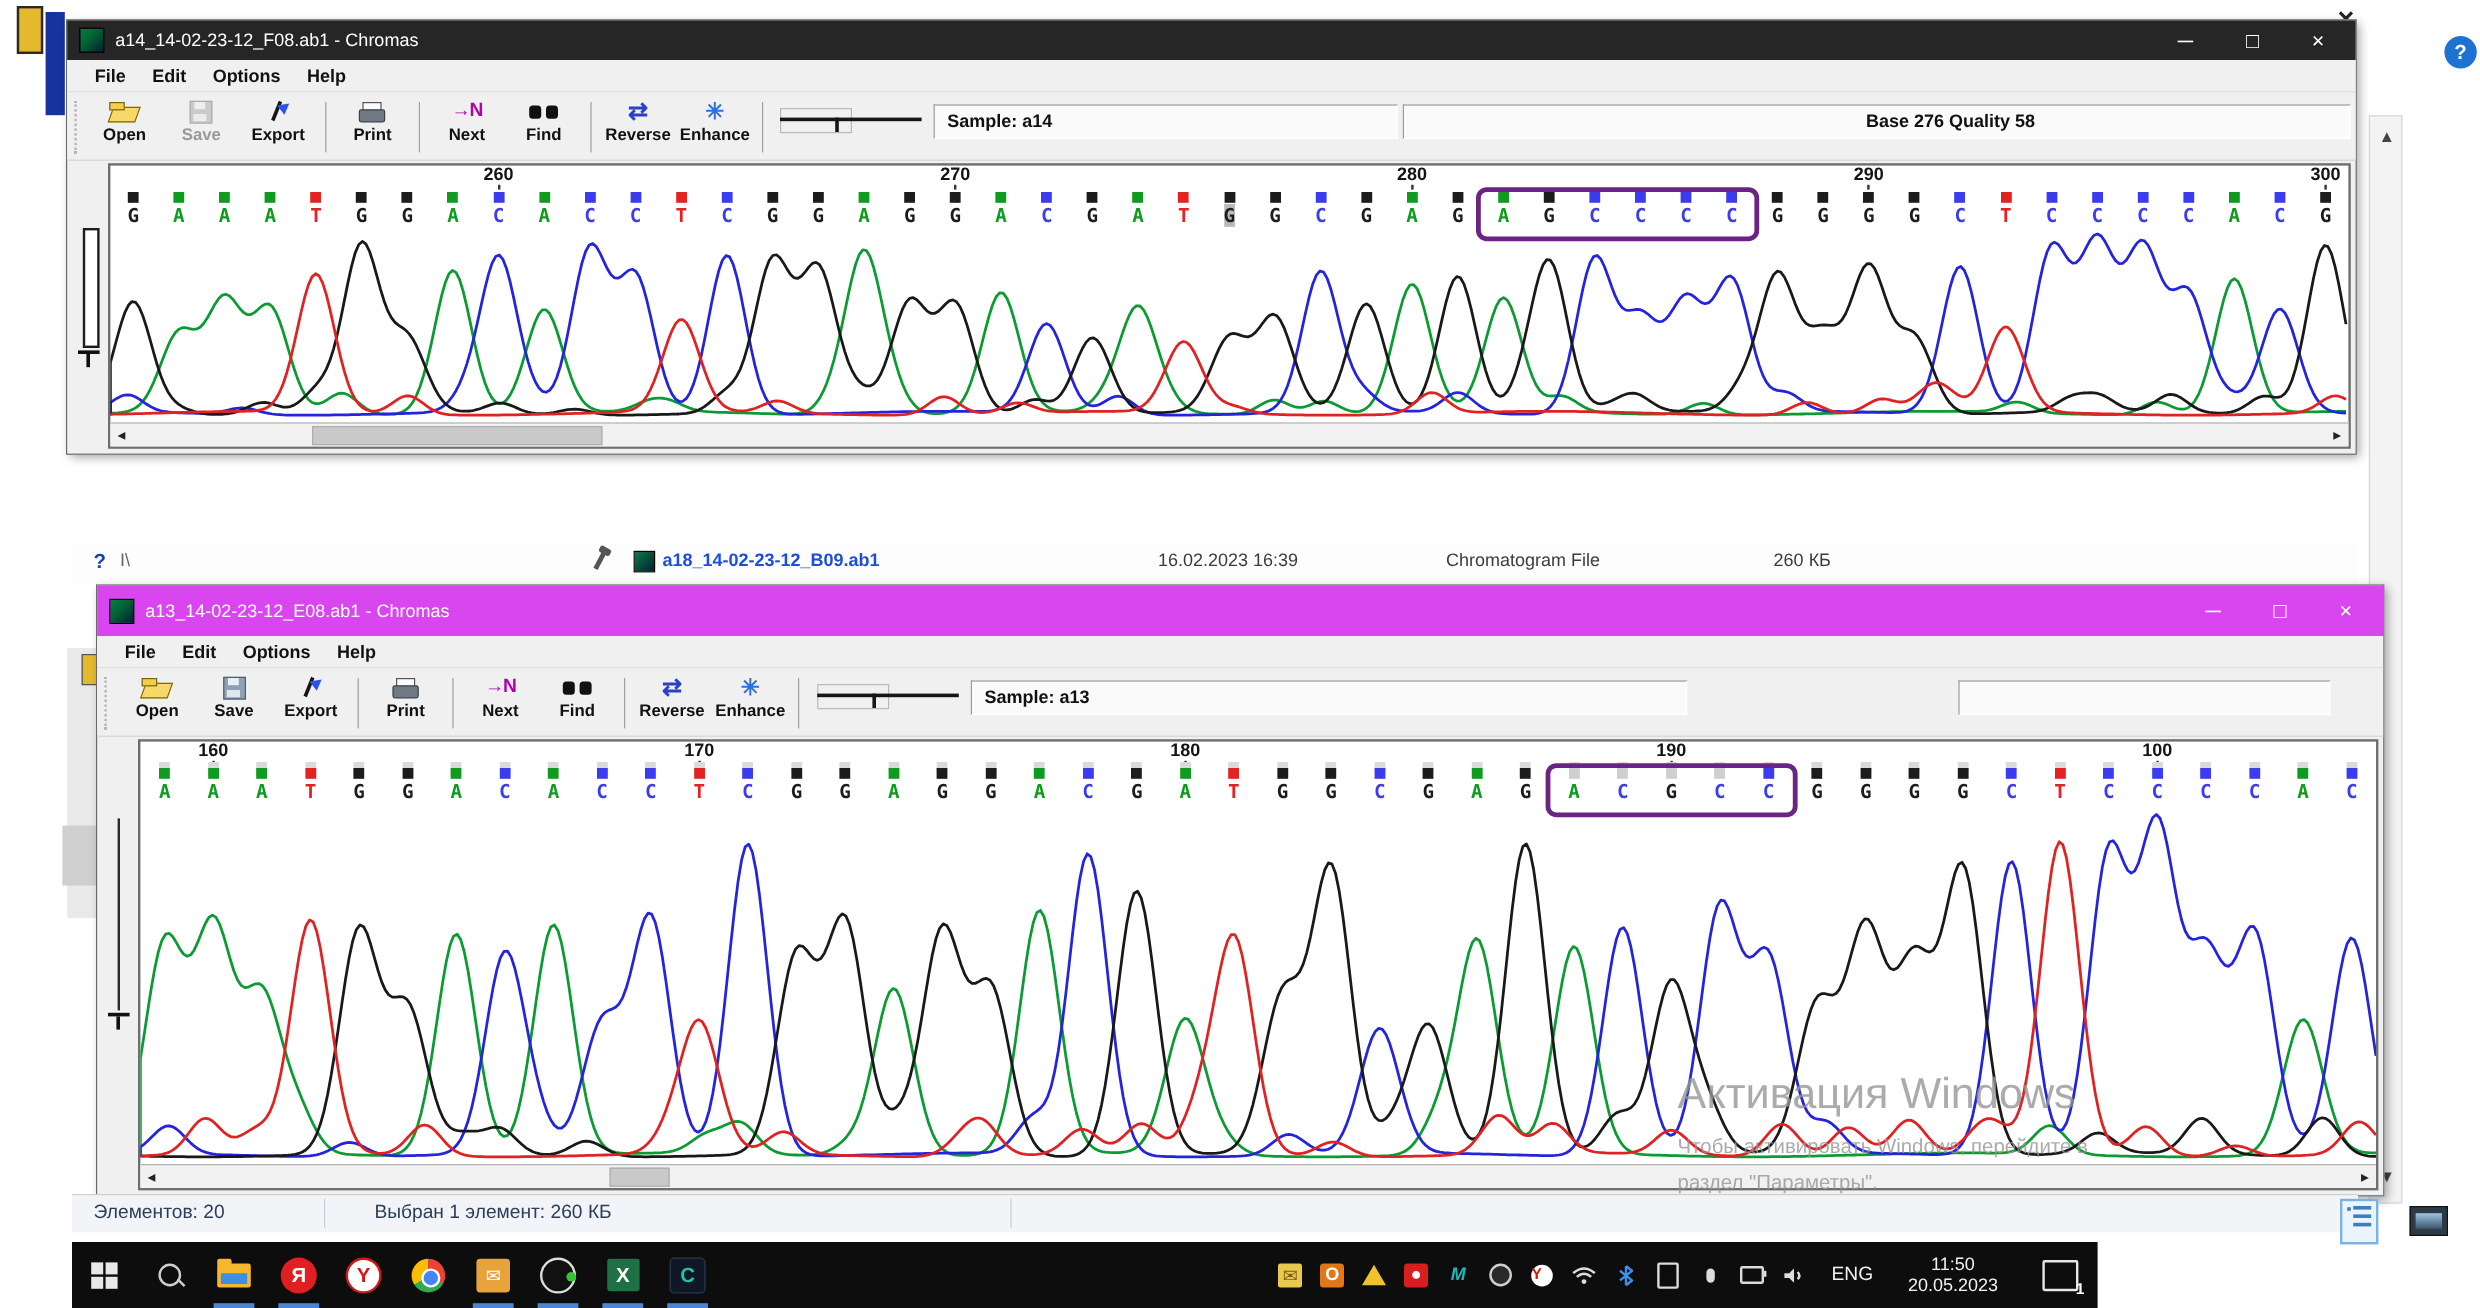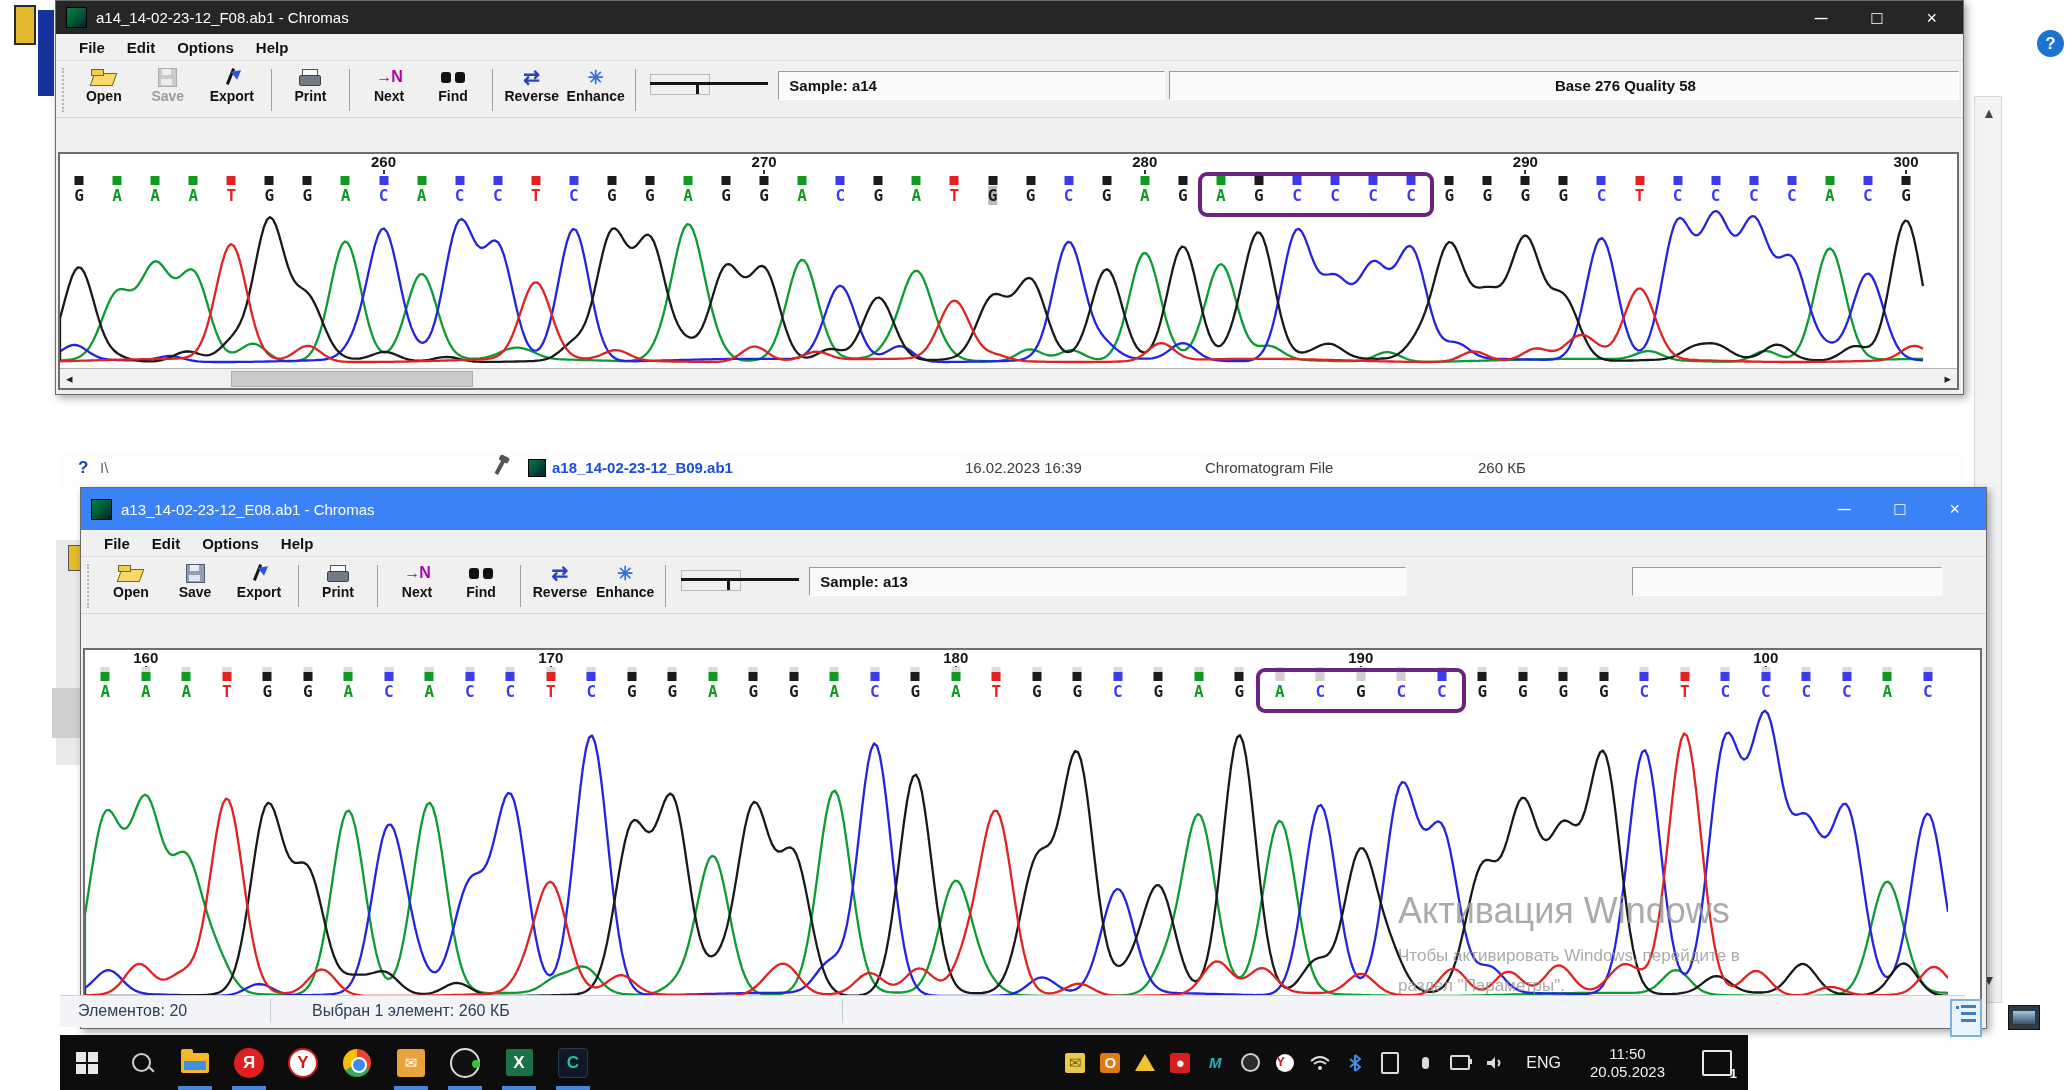--- a/index.html
+++ b/index.html
@@ -1,25 +1,25 @@
 <!DOCTYPE html>
 <html><head>
 <meta charset="utf-8">
 <style>
   html,body{margin:0;padding:0;}
   .screen{position:relative;width:2067px;height:1090px;background:#ffffff;overflow:hidden;
           font-family:"Liberation Sans",sans-serif;color:#111;}
 
   
   .cwin{position:absolute;background:#f0f0f0;border:1px solid #6a6a6a;box-shadow:3px 3px 8px rgba(0,0,0,.35);}
-  .win-top{left:55px;top:0;width:1907px;}
+  .win-top{left:55px;top:16px;width:1907px;}
   .win-bottom{left:80px;top:487px;width:1905px;}
   .titlebar{display:flex;align-items:center;gap:9px;padding:0 10px;color:#fff;font-size:15px;}
   .win-top .titlebar{height:33px;background:#262626;}
-  .win-bottom .titlebar{height:42px;background:#3b82f6;}
+  .win-bottom .titlebar{height:42px;background:#d946ef;}
   .app-icon{width:19px;height:19px;background:linear-gradient(135deg,#0a7a4a 0%,#063 40%,#041f33 100%);
             border:1px solid #000;flex:0 0 19px;}
   .win-controls{margin-left:auto;display:flex;gap:44px;font-size:18px;line-height:1;padding-right:16px;}
   .win-controls span{cursor:default;}
   .menubar{height:26px;display:flex;align-items:center;background:#f0f0f0;border-bottom:1px solid #dcdcdc;
            font-size:15px;font-weight:bold;padding-left:12px;}
   .menu-item{padding:0 11px;}
   .toolbar{height:52px;display:flex;align-items:stretch;background:#f0f0f0;padding:3px 4px 1px 4px;border-bottom:1px solid #d5d5d5;}
   .tb-grip{width:6px;border-left:2px dotted #b5b5b5;margin:4px 4px 4px 2px;}
   .tb-btn{min-width:56px;display:flex;flex-direction:column;align-items:center;justify-content:flex-start;
@@ -54,21 +54,21 @@
   .zoom-slider .zstep{position:absolute;left:46px;top:10px;width:3px;height:12px;background:#161616;}
   .zoom-slider .zbox{position:absolute;left:0;top:2px;width:58px;height:19px;border:1px solid #b9b9b9;}
 
   .sunken{border:1px solid #9a9a9a;border-right-color:#fff;border-bottom-color:#fff;background:#fafafa;
           display:flex;align-items:center;font-size:15px;font-weight:bold;padding:0 10px;height:27px;margin-top:7px;}
   .sample-box{width:575px;}
   .info-box-top{width:620px;margin-left:4px;justify-content:flex-start;padding-left:385px;}
   .info-box-bottom{width:288px;margin-left:auto;margin-right:40px;}
 
   
-  .chromarea{display:flex;padding:2px 4px 4px 2px;flex-direction:column;}
+  .chromarea{display:flex;padding:2px 4px 4px 2px;}
   .vslider{flex:0 0 32px;position:relative;}
   .vthumb{position:absolute;left:11px;top:54px;width:10px;height:96px;border:2px solid #1c1c1c;background:#fff;}
   .vline{position:absolute;left:15px;width:2px;background:#2a2a2a;}
   .t-handle{position:absolute;left:7px;width:18px;height:15px;}
   .t-handle::before{content:"";position:absolute;left:0;top:0;width:18px;height:3px;background:#111;}
   .t-handle::after{content:"";position:absolute;left:7px;top:3px;width:3px;height:11px;background:#111;}
 
   .panel{flex:1;border:2px solid #6e6e6e;background:#fff;position:relative;min-width:0;}
   .seq-area{position:relative;height:54px;overflow:visible;z-index:3;}
   .ruler-num{position:absolute;top:-1px;transform:translateX(-50%);font-size:15px;font-weight:bold;color:#141414;}

